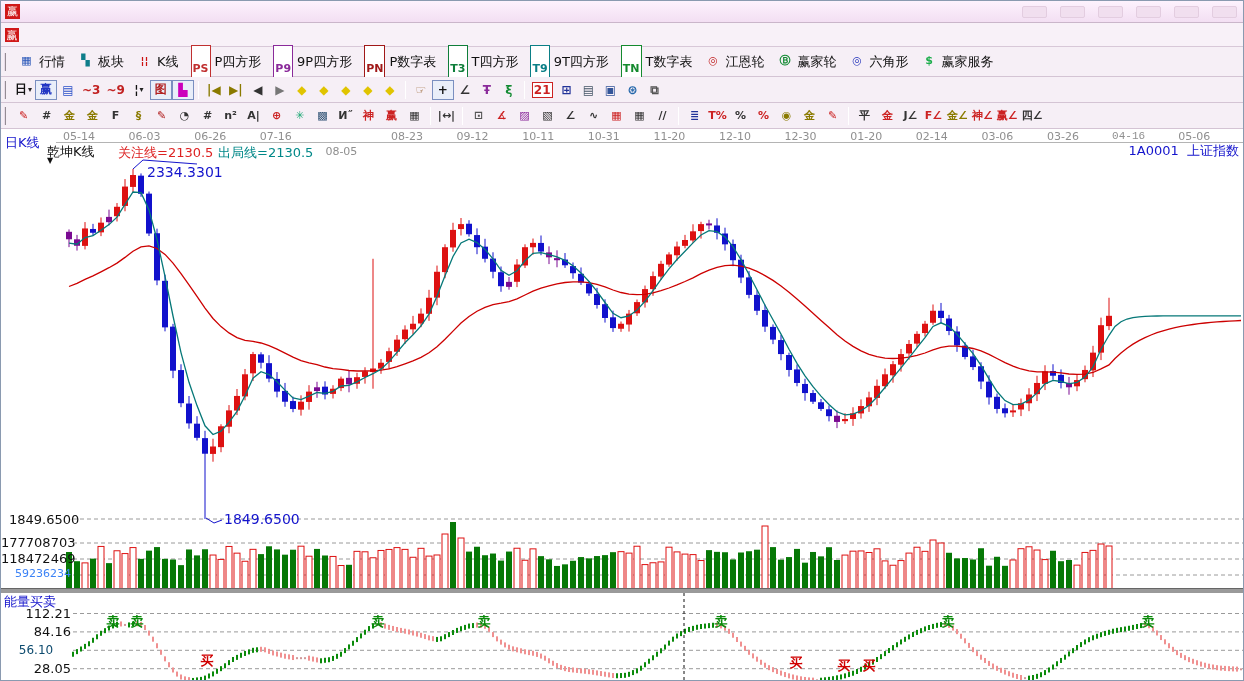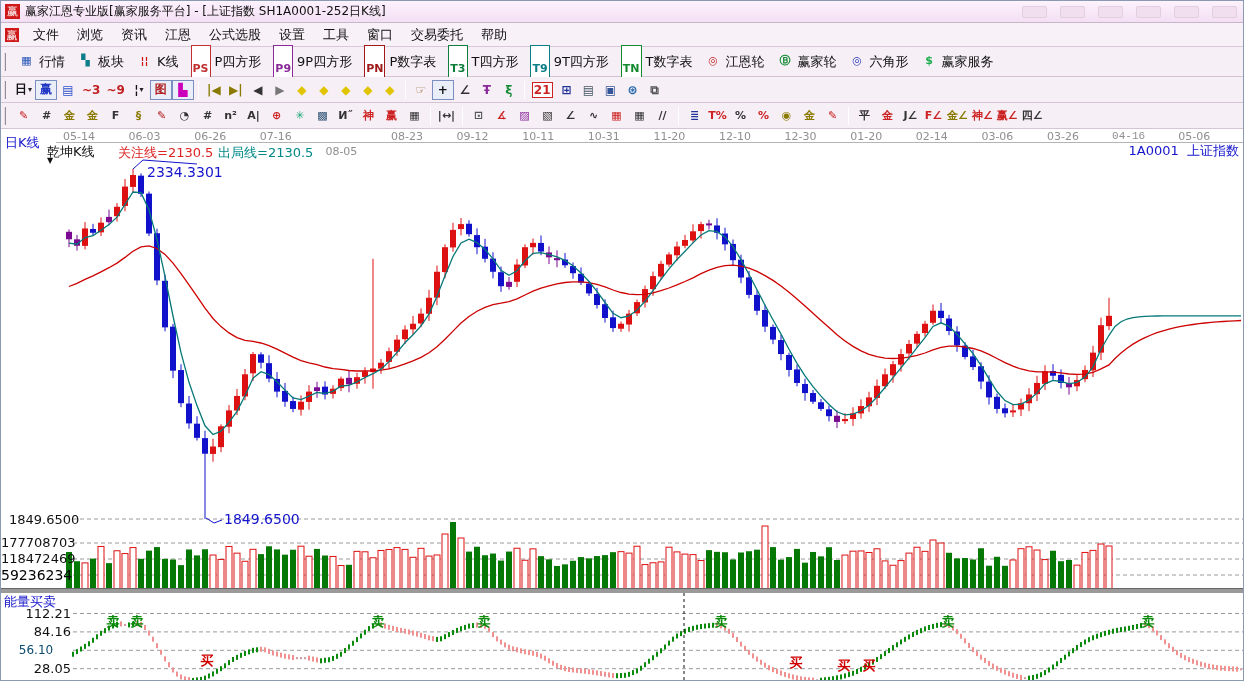--- a/index.html
+++ b/index.html
@@ -35,45 +35,32 @@
   .datelbl{position:absolute;top:1px;width:46px;text-align:center;font-size:11px;color:#8f8f8f;}
   .ralign{left:0;width:70px;text-align:right;}
 </style>
 </head>
 <body>
 
 <div id="app">
 
   <div class="titlebar">
     <span class="logo">赢</span>
-    <span>赢家江恩专业版[赢家服务平台] - [上证指数  SH1A0001-252日K线]</span>
     <span class="winbtns">
       <span class="winbtn"></span>
       <span class="winbtn"></span>
       <span class="winbtn"></span>
       <span class="winbtn"></span>
       <span class="winbtn"></span>
       <span class="winbtn"></span>
     </span>
   </div>
 
   <div class="menubar">
     <span class="logo">赢</span>
-    <span id="menu-items" style="display:flex;">
-        <span class="menuitem">文件</span>
-        <span class="menuitem">浏览</span>
-        <span class="menuitem">资讯</span>
-        <span class="menuitem">江恩</span>
-        <span class="menuitem">公式选股</span>
-        <span class="menuitem">设置</span>
-        <span class="menuitem">工具</span>
-        <span class="menuitem">窗口</span>
-        <span class="menuitem">交易委托</span>
-        <span class="menuitem">帮助</span>
-      </span>
   </div>
 
   <div class="tb tb1" id="toolbar-main">
       <span class="grip"></span>
       <span class="btn1">
         <span class="ic" style="color: rgb(40, 86, 184);">▦</span>
         <span>行情</span>
       </span>
       <span class="btn1">
         <span class="ic" style="color: rgb(14, 125, 138);">▚</span>
@@ -1117,21 +1104,21 @@
       <span>1A0001</span>&nbsp;
       <span>上证指数</span>
     </div>
 
     <div class="lbl blue" style="left:146px;top:35px;font-size:14px;">2334.3301</div>
     <div class="lbl blue" style="left:223px;top:382px;font-size:14px;">1849.6500</div>
     <div class="lbl" style="left:8px;top:383px;font-size:13px;color:#111;">1849.6500</div>
 
     <div class="lbl ralign" style="top:406px;font-size:13px;color:#111;">177708703</div>
     <div class="lbl ralign" style="top:422px;font-size:13px;color:#111;">118472469</div>
-    <div class="lbl ralign" style="top:438px;font-size:14px;color:#000000;">59236234</div>
+    <div class="lbl ralign" style="top:438px;font-size:11px;color:#3b82f6;">59236234</div>
 
     <div class="lbl blue" style="left:3px;top:464px;font-size:13px;">能量买卖</div>
     <div class="lbl ralign" style="top:477px;font-size:13px;color:#111;">112.21</div>
     <div class="lbl ralign" style="top:495px;font-size:13px;color:#111;">84.16</div>
     <div class="lbl ralign" style="top:514px;font-size:12px;color:#0c4a6e;text-align:center;">56.10</div>
     <div class="lbl ralign" style="top:532px;font-size:13px;color:#111;">28.05</div>
   </div>
 
 </div>
 

